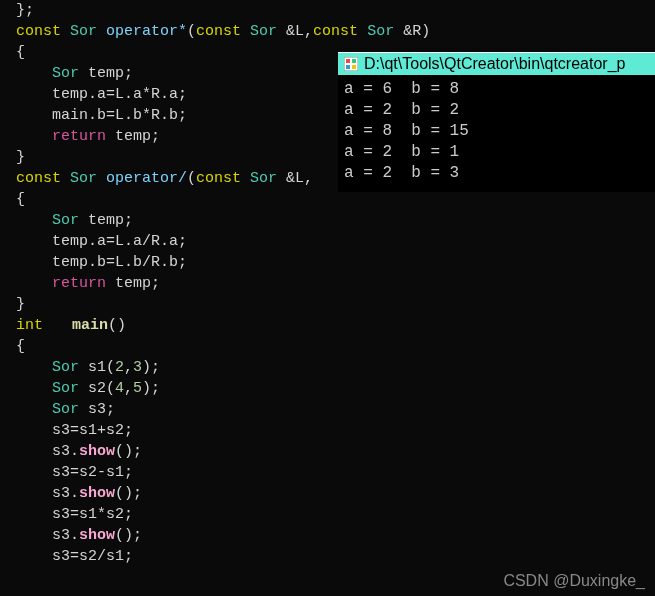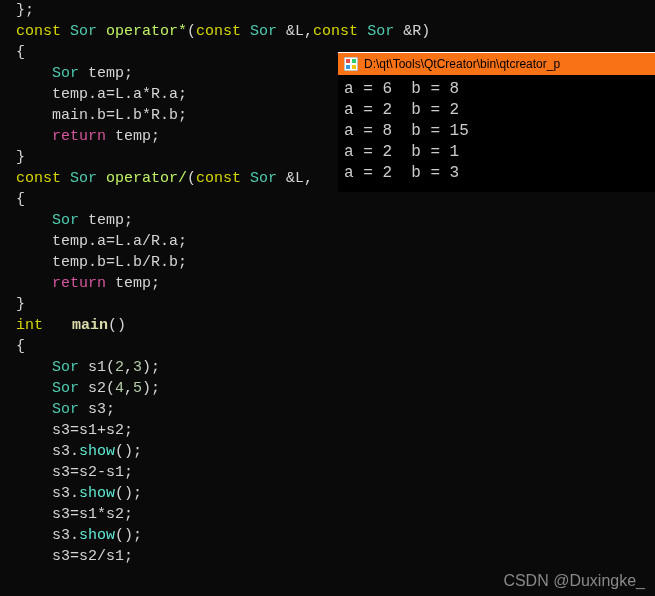--- a/index.html
+++ b/index.html
@@ -22,42 +22,42 @@
   padding-left: 16px;
 }
 .line {
   height: 21px;
   line-height: 21px;
   white-space: pre;
   color: #d4d4d4;
 }
 .kw { color: #d7d700; }
 .type { color: #4ec9b0; }
-.fn { color: #5eead4; font-weight: normal; }
+.fn { color: #f9a8d4; font-weight: bold; }
 .main { color: #dcdcaa; font-weight: bold; padding-left: 20px; }
-.op { color: #bef264; }
+.op { color: #7dd3fc; }
 .ret { color: #d6569f; text-align: center; }
 .num { color: #b5cea8; }
 .console-window {
   position: absolute;
   left: 338px;
   top: 52px;
   width: 317px;
   height: 140px;
   background: #000;
   border-top: 1px solid #fff;
 }
 .title-bar {
   height: 22px;
-  background: #f97316;
+  background: #5eead4;
   display: flex;
   align-items: center;
   padding-left: 6px;
   font-family: 'Segoe UI', Arial, sans-serif;
-  font-size: 12px;
+  font-size: 16px;
   color: #000;
 }
 .title-icon {
   width: 14px;
   height: 14px;
   margin-right: 6px;
   display: inline-flex;
 }
 .console-body {
   padding: 4px 6px;

